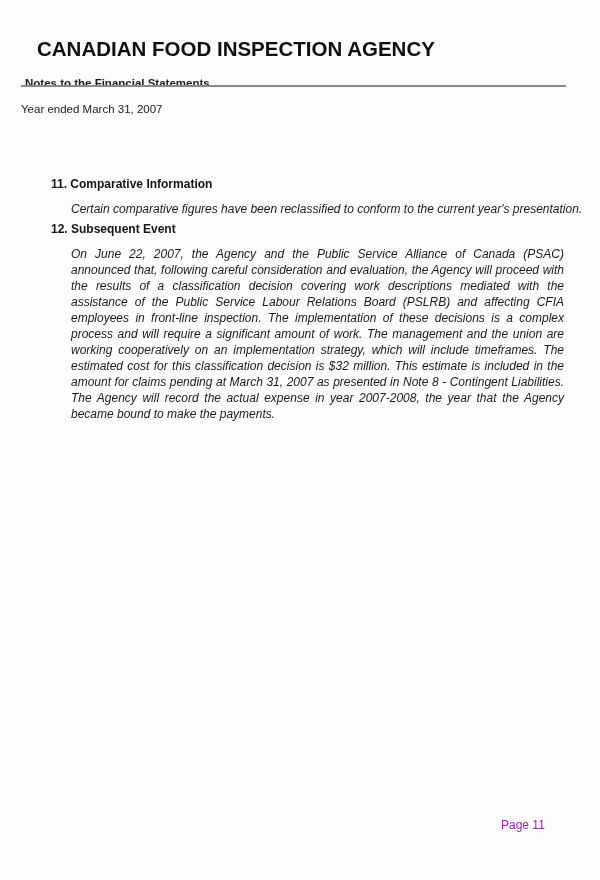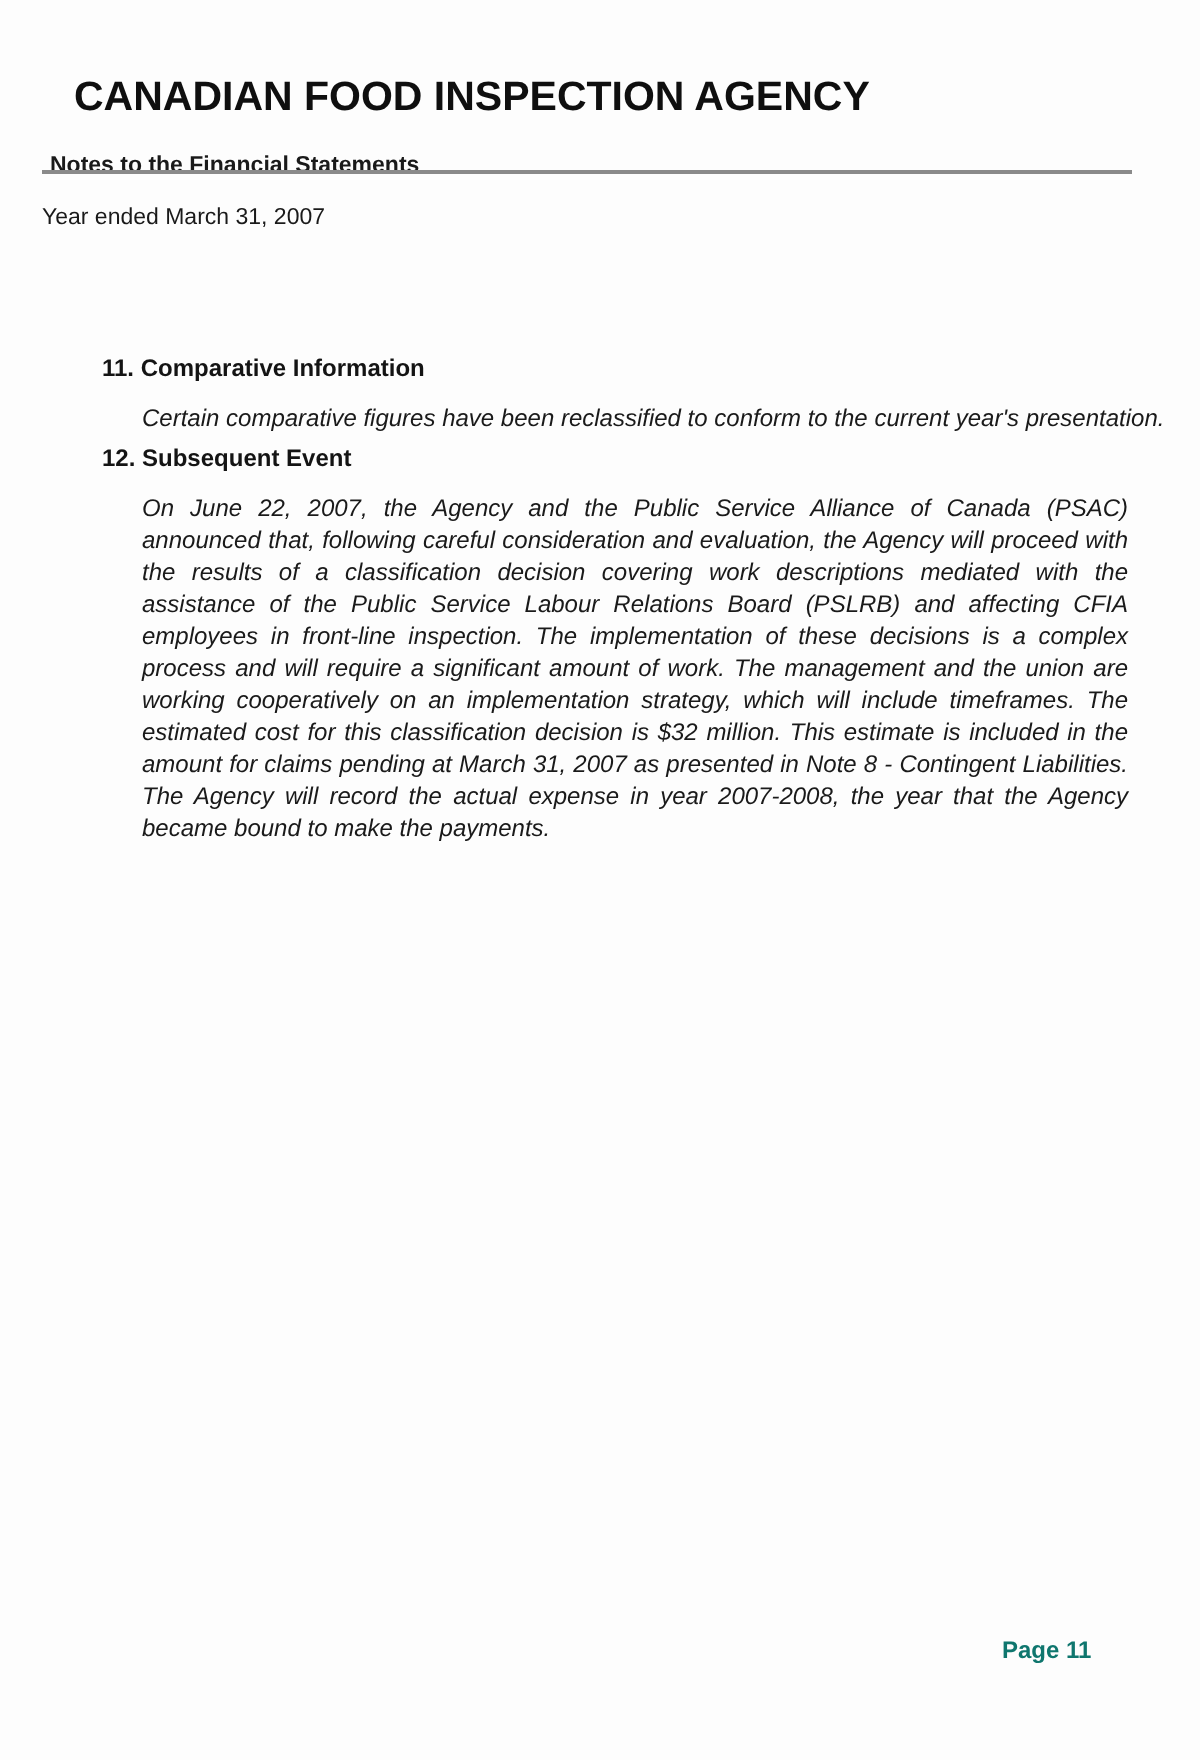--- a/index.html
+++ b/index.html
@@ -73,22 +73,21 @@
     #sec11 { top: 133px; margin-top: 44px; }
     #sec11 .section-body { margin-top: 9px; white-space: nowrap; }
     #sec12 { top: 222px; }
     #sec12 .section-body { margin-top: 9px; width: 493px; }
     .page-number {
       position: absolute;
       left: 501px;
       top: 818px;
       font-size: 12px;
       line-height: 14px;
-      color: #0f766e;
-      font-weight: bold;
+      color: #a21caf;
     }
   </style>
 </head>
 <body>
 
 <div class="header">
   <h1 class="title">CANADIAN FOOD INSPECTION AGENCY</h1>
   <p class="subtitle">Notes to the Financial Statements</p>
   <div class="period">Year ended March 31, 2007</div>
 </div>

